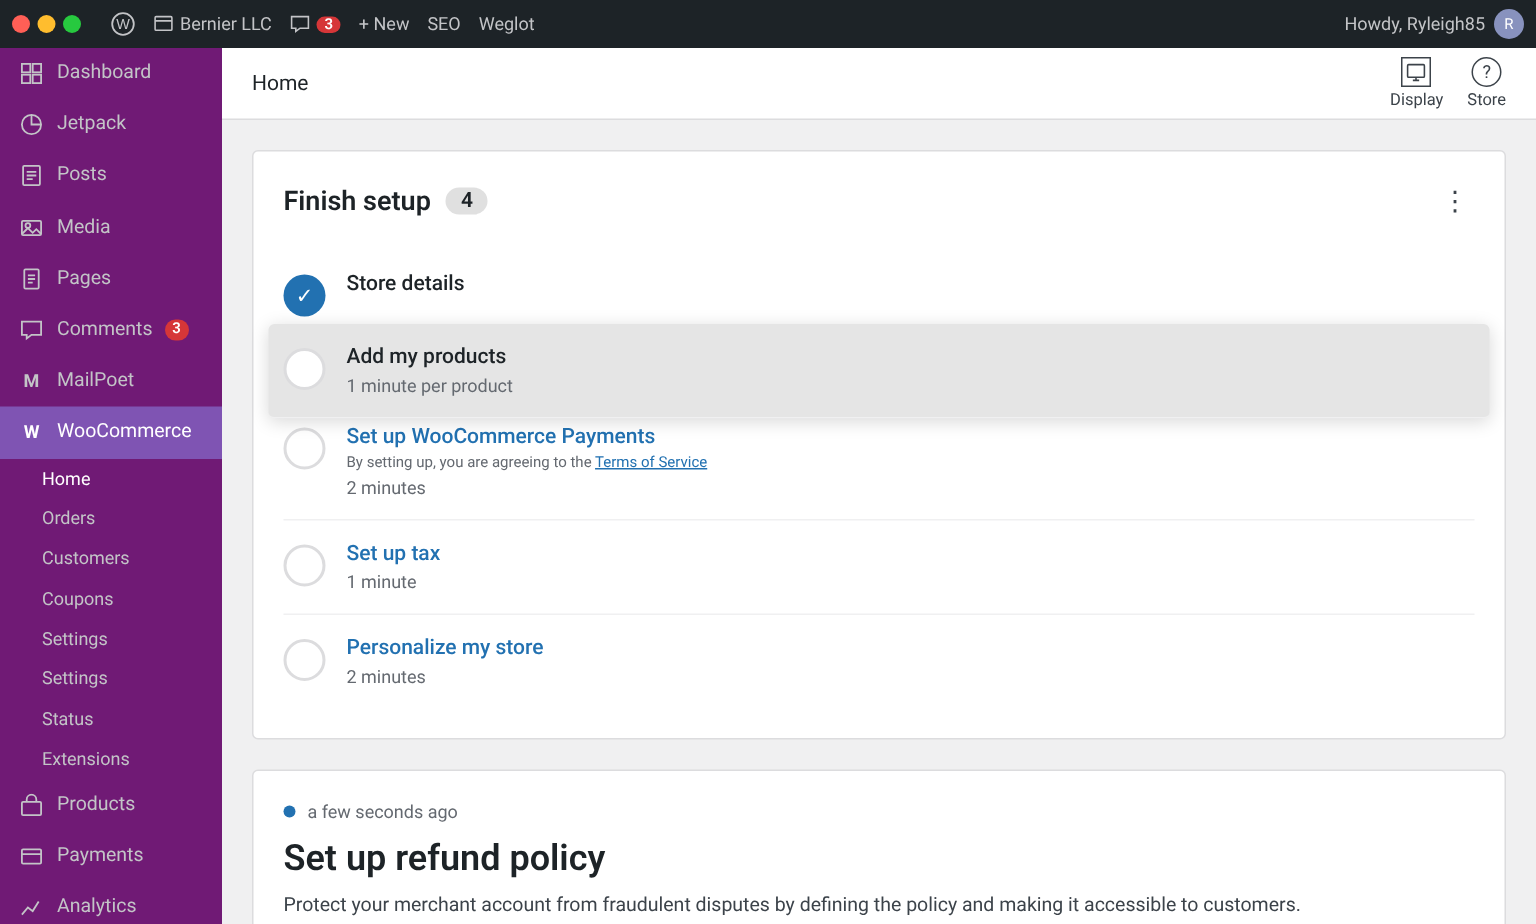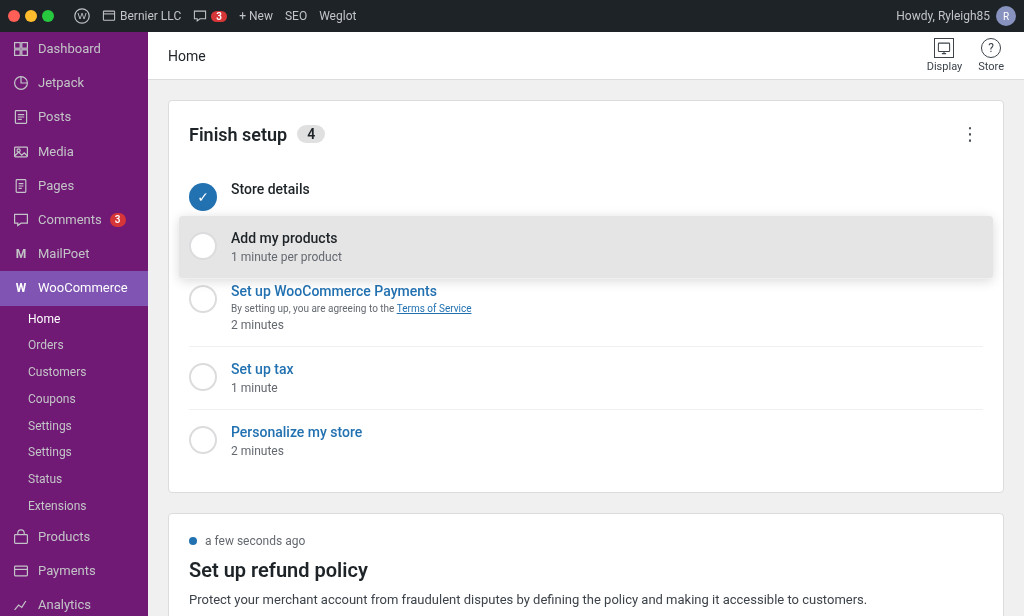--- a/index.html
+++ b/index.html
@@ -213,21 +213,21 @@
       font-size: 12px;
       color: #646970;
       margin-bottom: 10px;
     }
     .notif-dot {
       width: 8px; height: 8px;
       background: #2271b1;
       border-radius: 50%;
     }
     .notif-title {
-      font-size: 20px;
+      font-size: 24px;
       font-weight: 600;
       color: #1d2327;
       margin-bottom: 8px;
     }
     .notif-desc {
       font-size: 13px;
       color: #3c434a;
       line-height: 1.5;
       margin-bottom: 16px;
     }

